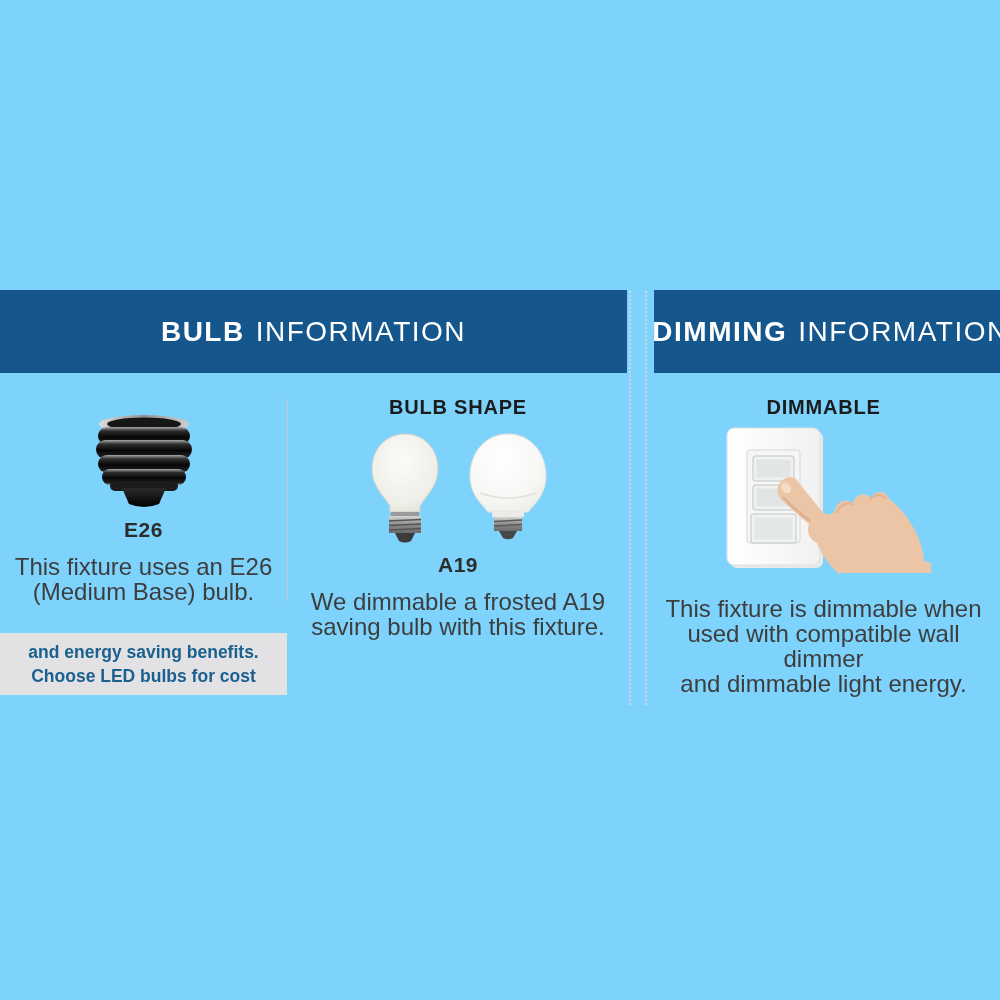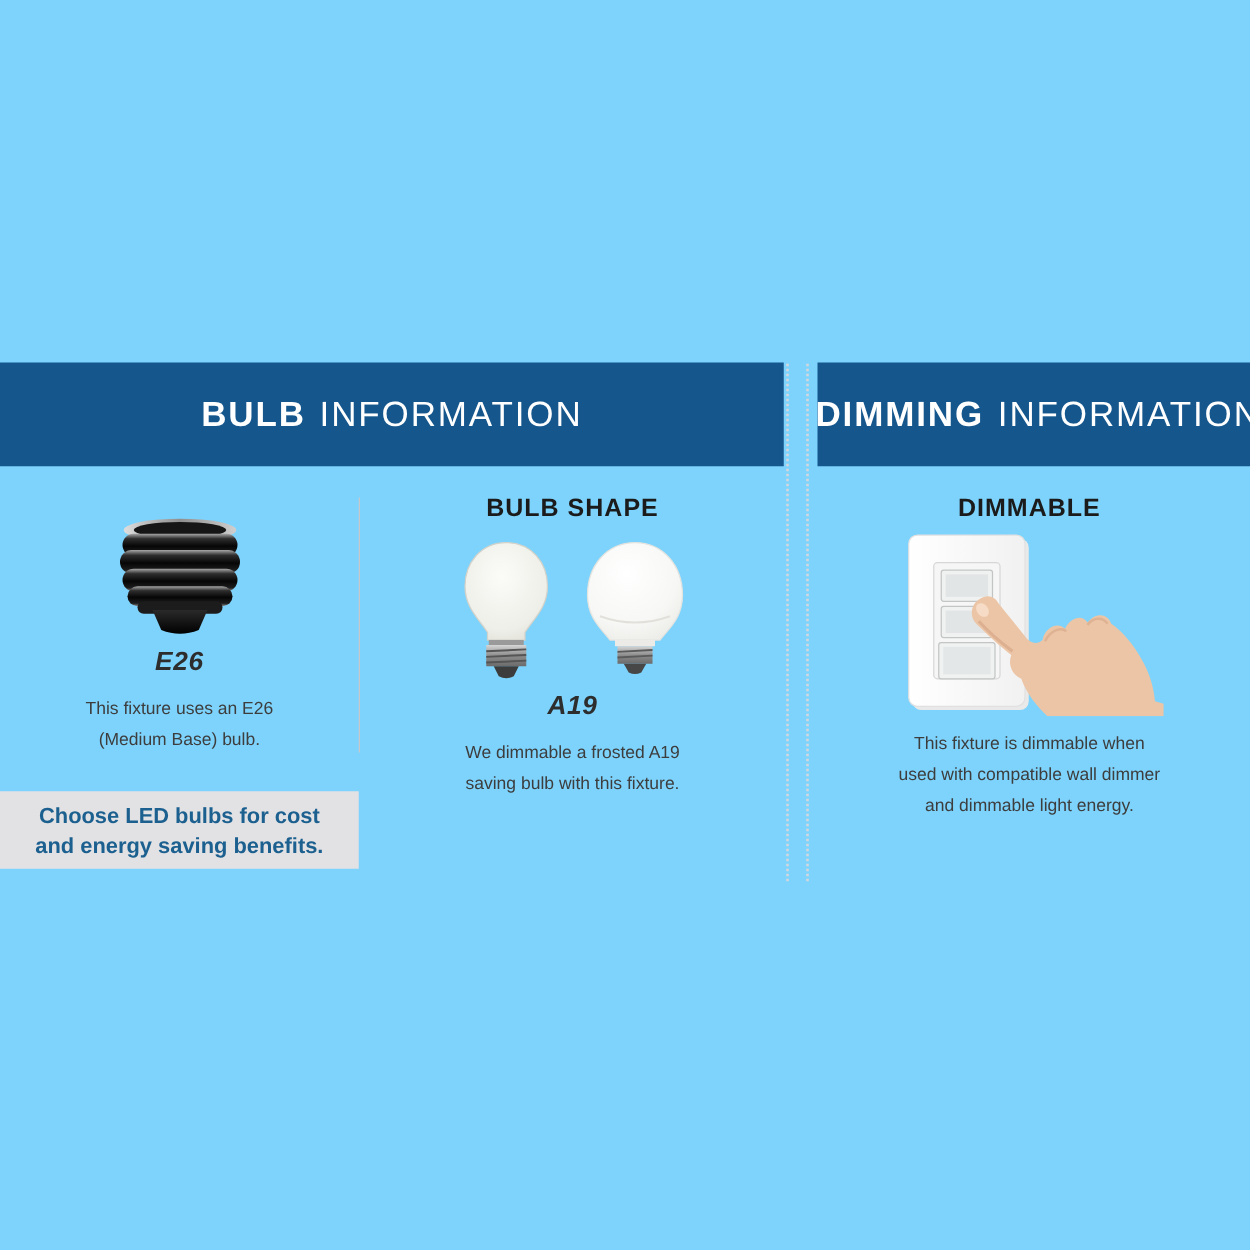--- a/index.html
+++ b/index.html
@@ -28,23 +28,23 @@
   #col-base{left:0;width:287px;}
   #col-shape{left:287px;width:342px;}
   #col-dim{left:647px;width:353px;}
   .col-heading{margin-top:6px;font-size:20px;font-weight:700;letter-spacing:.8px;
                color:#1b1b1b;}
   .img-wrap{display:flex;justify-content:center;align-items:flex-end;}
   #col-base .img-wrap{height:122px;}
   #col-shape .img-wrap{height:128px;gap:12px;}
   #col-dim .img-wrap{height:152px;margin-top:2px;}
   .bulb-label{margin-top:6px;font-size:21px;font-weight:700;color:#2d2d2d;
-              letter-spacing:.5px;font-style:italic;}
-  .col-desc{margin-top:12px;font-size:14px;line-height:25px;color:#3d3d3d;}
-  #col-dim .col-desc{margin-top:9px;}
+              letter-spacing:.5px;}
+  .col-desc{margin-top:12px;font-size:24px;line-height:25px;color:#3d3d3d;}
+  #col-dim .col-desc{margin-top:23px;}
 
   
   .tip-box{position:absolute;left:0;top:633px;width:287px;height:62px;
            background:#E2E2E4;display:flex;flex-direction:column;
            justify-content:center;text-align:center;
            font-size:17.5px;font-weight:700;line-height:24px;color:#1C6090;}
 </style>
 </head>
 <body>
 
@@ -194,17 +194,17 @@
       </svg>
     </div>
     <div class="col-desc">
       <div>This fixture is dimmable when</div>
       <div>used with compatible wall dimmer</div>
       <div>and dimmable light energy.</div>
     </div>
   </div>
 
   <div class="tip-box">
+    <div>and energy saving benefits.</div>
     <div>Choose LED bulbs for cost</div>
-    <div>and energy saving benefits.</div>
   </div>
 
 </div>
 
 </body></html>

